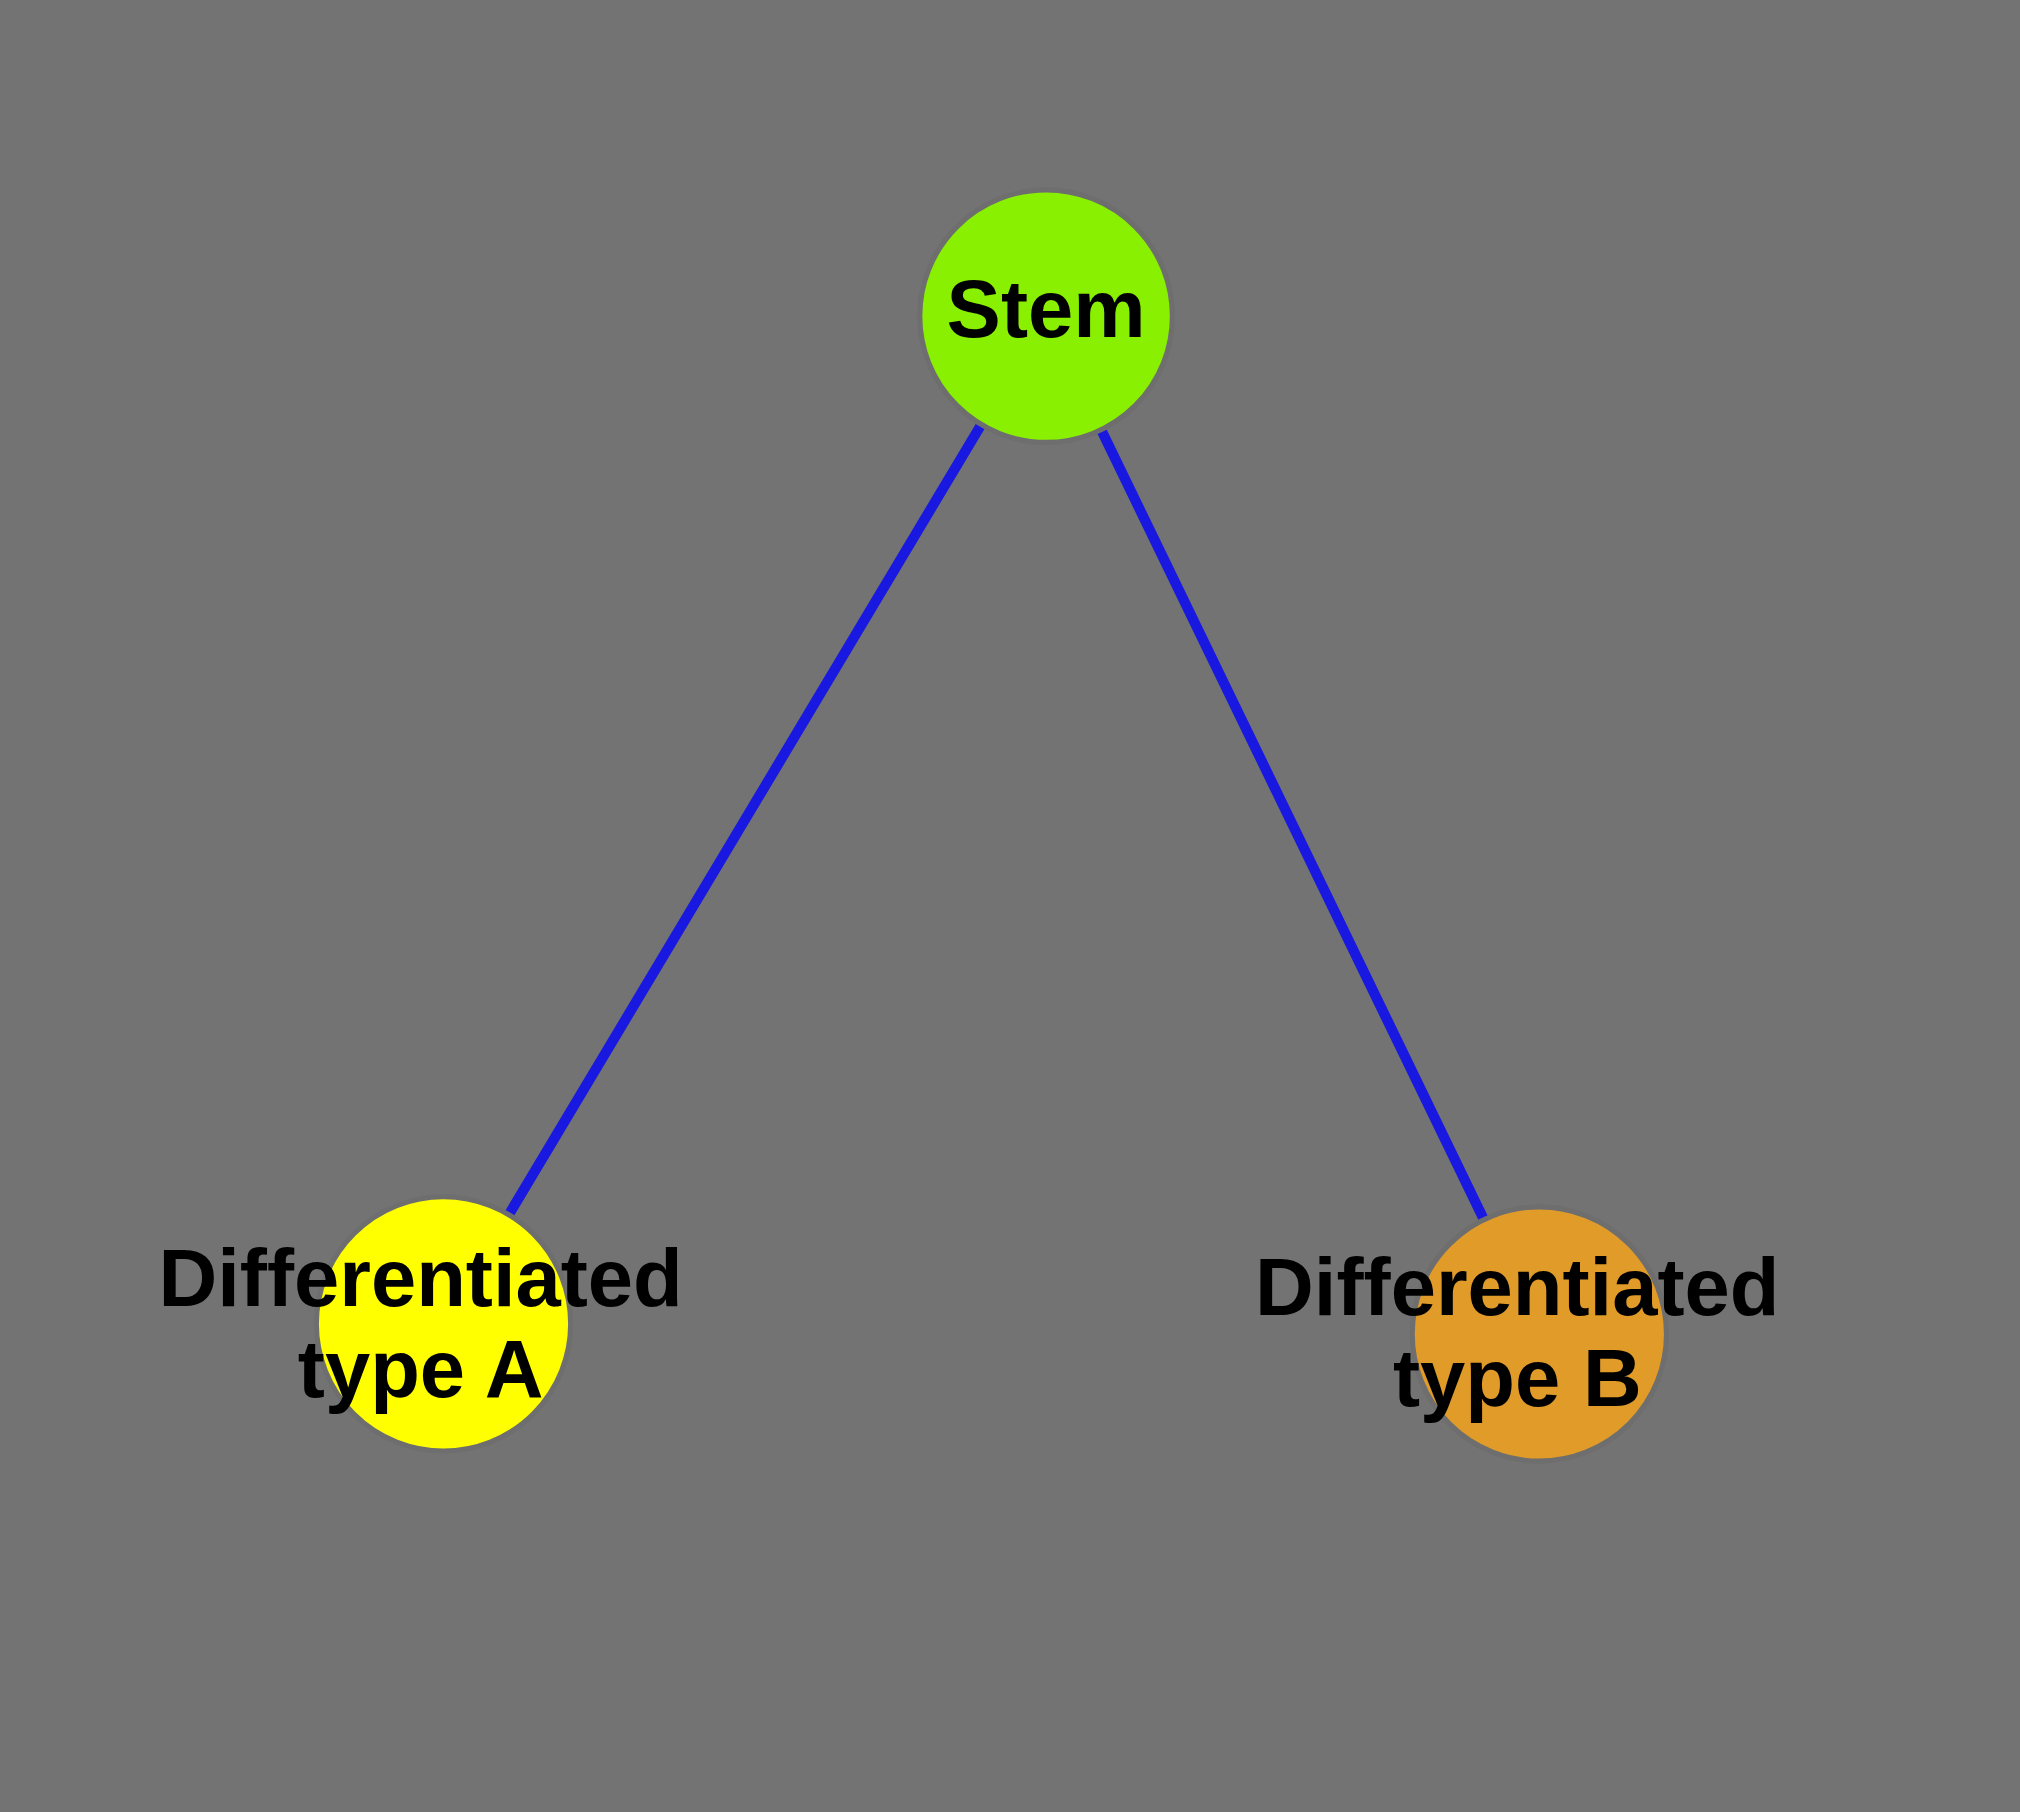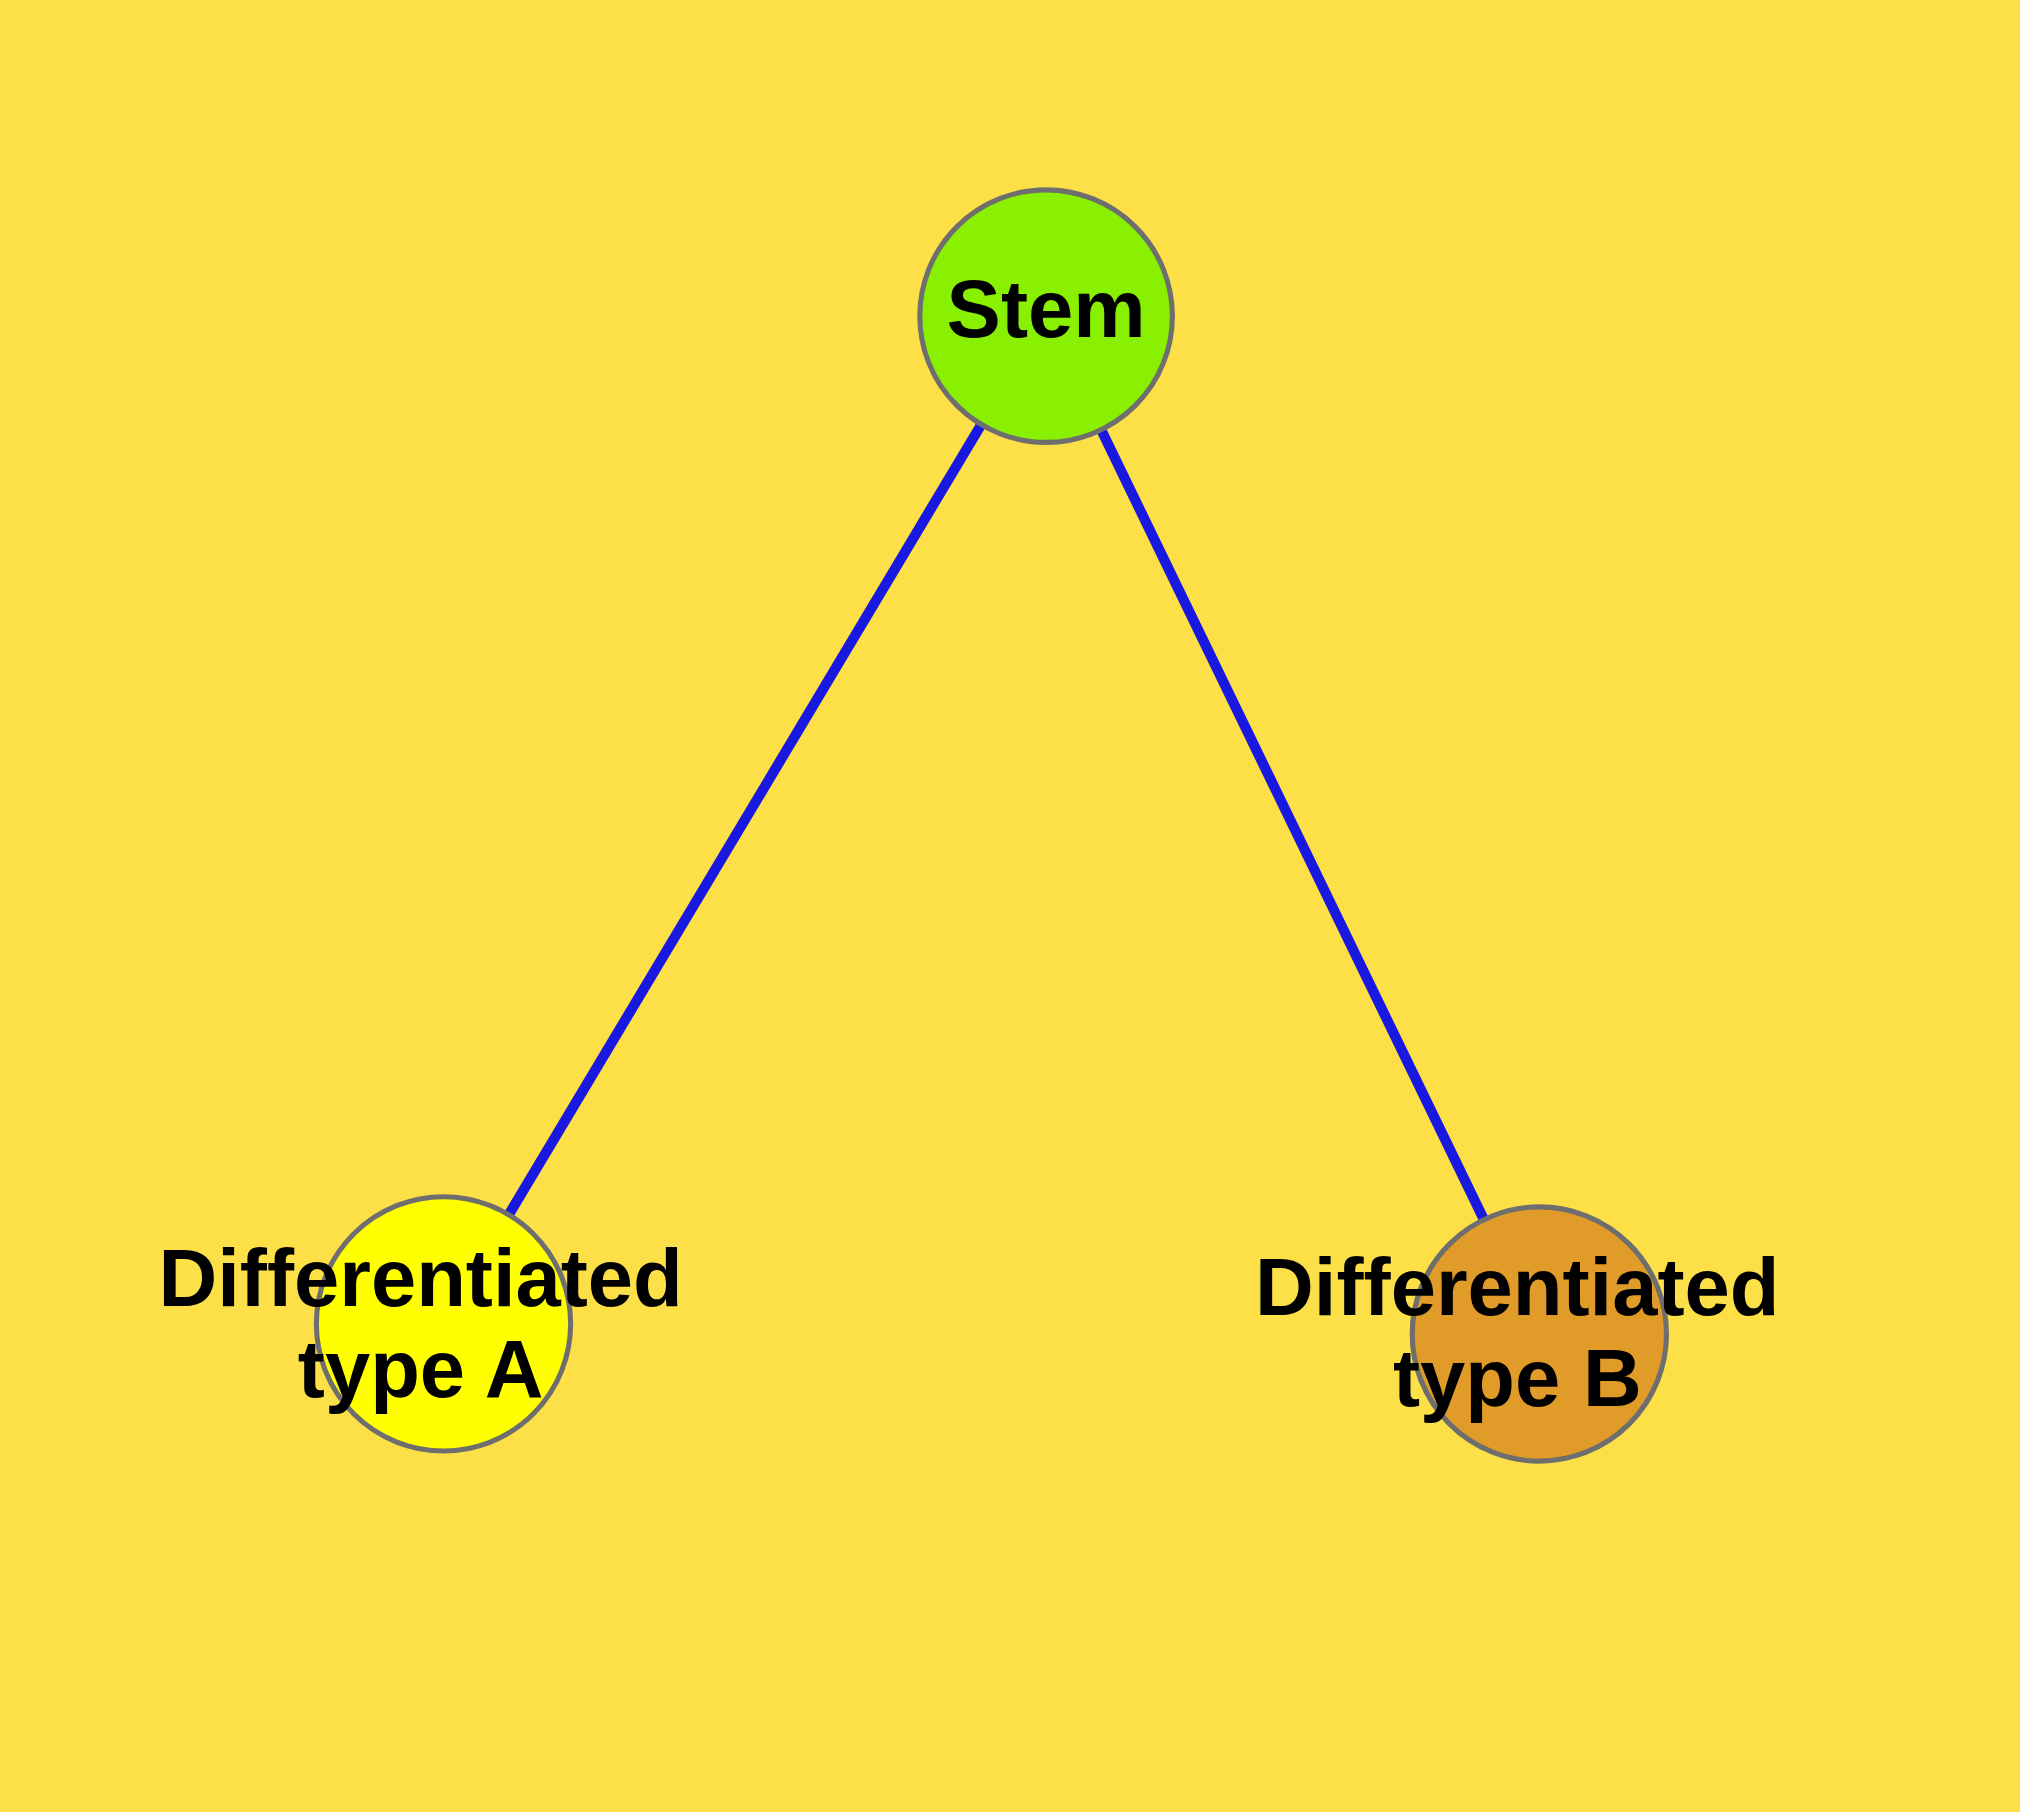--- a/index.html
+++ b/index.html
@@ -27,21 +27,21 @@
     font-family: "Liberation Sans", sans-serif;
     font-weight: bold;
     fill: #000000;
     text-anchor: middle;
     dominant-baseline: middle;
   }
 </style>
 </head>
 <body>
 
-<div id="canvas" style="width: 2021px; height: 1812px; background: #fde047;">
+<div id="canvas" style="width: 2021px; height: 1812px; background: #737373;">
   <svg id="graph-svg" viewBox="0 0 2384 2138">
     <g>
       <line class="graph-edge" x1="1234" y1="373" x2="523" y2="1562" stroke="#1818e0" stroke-width="12" stroke-linecap="butt"></line>
       <line class="graph-edge" x1="1234" y1="373" x2="1816" y2="1574" stroke="#1818e0" stroke-width="12" stroke-linecap="butt"></line>
     </g>
     <g>
       <circle class="graph-node" cx="1234" cy="373" r="149" fill="#88f000" stroke="#6e6e6e" stroke-width="6"></circle>
       <circle class="graph-node" cx="523" cy="1562" r="150" fill="#ffff00" stroke="#6e6e6e" stroke-width="6"></circle>
       <circle class="graph-node" cx="1816" cy="1574" r="150" fill="#e09b28" stroke="#6e6e6e" stroke-width="6"></circle>
     </g>

